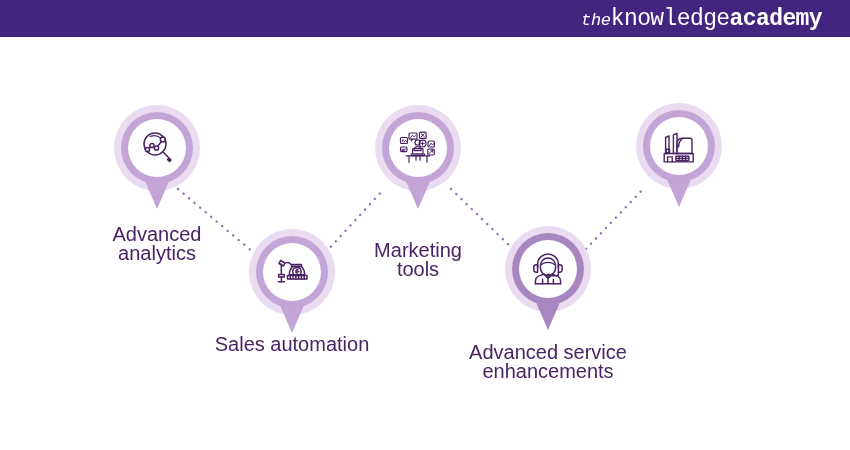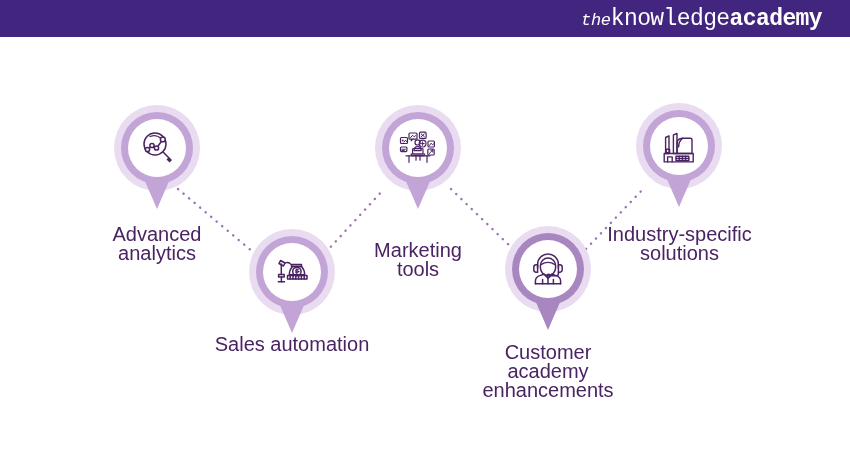--- a/index.html
+++ b/index.html
@@ -253,21 +253,21 @@
 
         <path d="M6.4 33.8 v-2.6 q0 -4.4 5 -5.8 l3.6 -1.1"></path>
         <path d="M31.6 33.8 v-2.6 q0 -4.4 -5 -5.8 l-3.6 -1.1"></path>
         <path d="M15 24.3 l4 4 4 -4"></path>
         <path d="M19 28.3 v5.5"></path>
         <path d="M6.4 33.8 h25.2"></path>
         <path d="M13.6 29.6 v4.2 M24.4 29.6 v4.2"></path>
       </svg>
     </div>
   </div>
-  <div class="pin-label" style="left:468px; top:306px; width:160px;">Customer academy
+  <div class="pin-label" style="left:468px; top:306px; width:160px;">Advanced service
 enhancements</div>
 
   <div class="pin" style="left:636px; top:66px;">
     <div class="pin-outer"></div>
     <div class="pin-tail"></div>
     <div class="pin-ring"></div>
     <div class="pin-inner">
       <svg width="38" height="38" viewBox="0 0 38 38" fill="none" stroke="#4a2363" stroke-width="1.4" stroke-linecap="round" stroke-linejoin="round">
 
         <path d="M5.6 26.5 v-16 l3.4 -1.6 v17.6 z"></path>
@@ -280,16 +280,14 @@
 
         <rect x="6.2" y="22.2" width="3.4" height="3.4"></rect>
 
         <path d="M7.6 34.9 v-5 h4.6 v5"></path>
 
         <rect x="16" y="29.2" width="12.8" height="4.6"></rect>
         <path d="M19.2 29.2 v4.6 M22.4 29.2 v4.6 M25.6 29.2 v4.6 M16 31.5 h12.8"></path>
       </svg>
     </div>
   </div>
-  <div class="pin-label" style="left:602px; top:188px; width:155px;">Industry-specific
-solutions</div>
 
 </div>
 
 </body></html>

